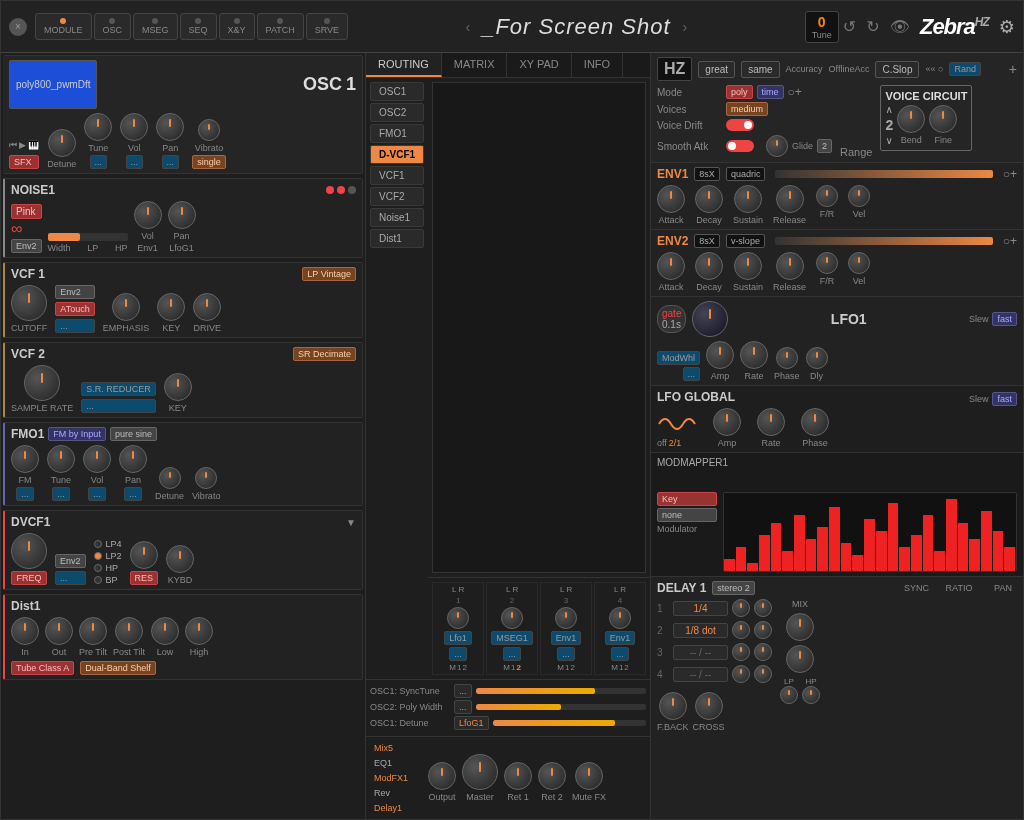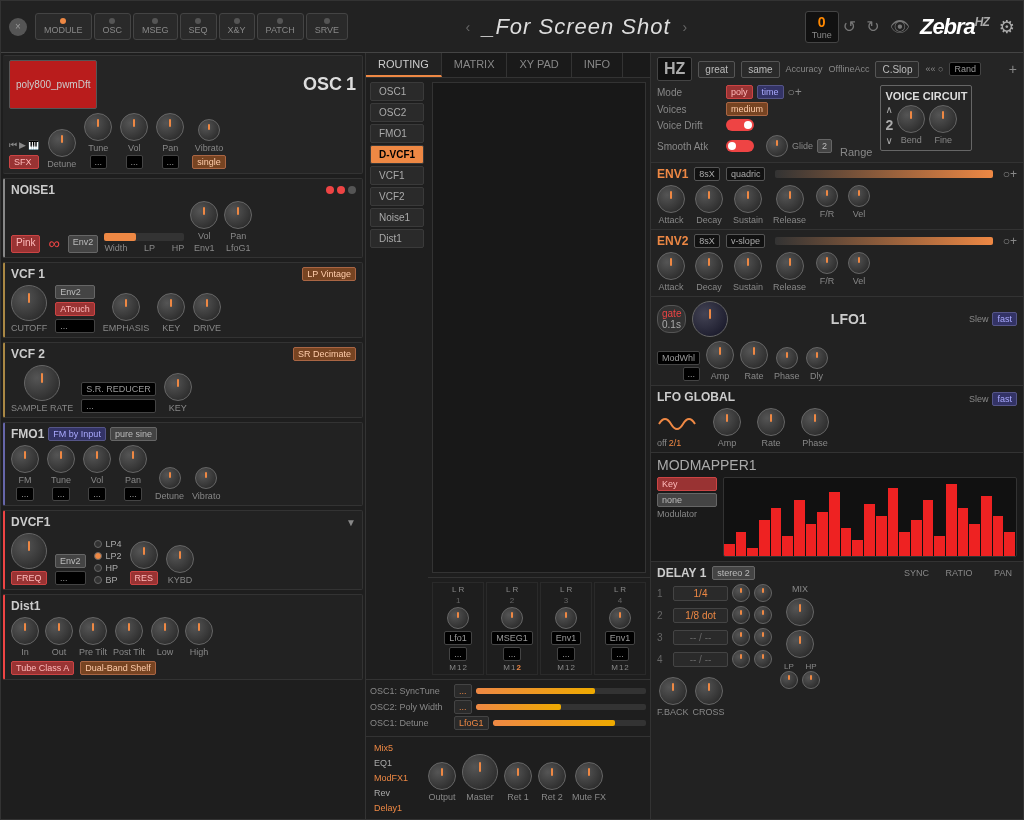--- a/index.html
+++ b/index.html
@@ -153,21 +153,21 @@
     }
 
     .section-header {
       display: flex;
       justify-content: space-between;
       align-items: center;
       margin-bottom: 4px;
     }
 
     .preset-name {
-      background: #b91c1c;
+      background: #1d4ed8;
       border: 1px solid #555;
       color: #ccc;
       font-size: 10px;
       padding: 18px 6px;
       border-radius: 2px;
     }
 
     .knob-group {
       display: flex;
       flex-direction: column;
@@ -201,21 +201,21 @@
     .knob-sm { width: 22px; height: 22px; }
     .knob-xs { width: 18px; height: 18px; }
 
     .knob-label {
       font-size: 9px;
       color: #888;
       text-align: center;
     }
 
     .btn-small {
-      background: #000000;
+      background: #0c4a6e;
       border: 1px solid #444;
       color: #999;
       font-size: 9px;
       padding: 1px 4px;
       border-radius: 2px;
       cursor: pointer;
     }
 
     
     .module-section {
@@ -528,23 +528,23 @@
     }
 
     
     .modmapper {
       background: #1a1a1a;
       border-bottom: 1px solid #333;
       padding: 4px 6px;
     }
 
     .modmap-title {
-      font-size: 14px;
+      font-size: 10px;
       color: #aaa;
-      margin-bottom: 0;
+      margin-bottom: 20px;
     }
 
     .modmap-content {
       display: flex;
       gap: 6px;
     }
 
     .modmap-controls {
       width: 60px;
       display: flex;
@@ -732,21 +732,21 @@
       <div class="module-section noise">
         <div style="display:flex;justify-content:space-between;align-items:center;">
           <span class="mod-title">NOISE1</span>
           <div style="display:flex;gap:3px;">
             <span style="width:8px;height:8px;border-radius:50%;background:#e44;display:inline-block;"></span>
             <span style="width:8px;height:8px;border-radius:50%;background:#e44;display:inline-block;"></span>
             <span style="width:8px;height:8px;border-radius:50%;background:#555;display:inline-block;"></span>
           </div>
         </div>
         <div style="display:flex;gap:6px;margin-top:4px;align-items:flex-end;">
-          <div style="display:flex;flex-direction:row;gap:8px;">
+          <div style="display:flex;flex-direction:column;gap:1px;">
             <span class="badge badge-red" style="font-size:10px;">Pink</span>
             <span style="font-size:16px;color:#e44;">∞</span>
             <span class="badge" style="font-size:9px;">Env2</span>
           </div>
           <div style="display:flex;flex-direction:column;gap:2px;">
             <div style="width:80px;height:8px;background:#333;border-radius:2px;">
               <div style="width:40%;height:100%;background:#e84;border-radius:2px;"></div>
             </div>
             <div style="display:flex;justify-content:space-between;width:80px;">
               <span style="font-size:9px;color:#888;">Width</span>

